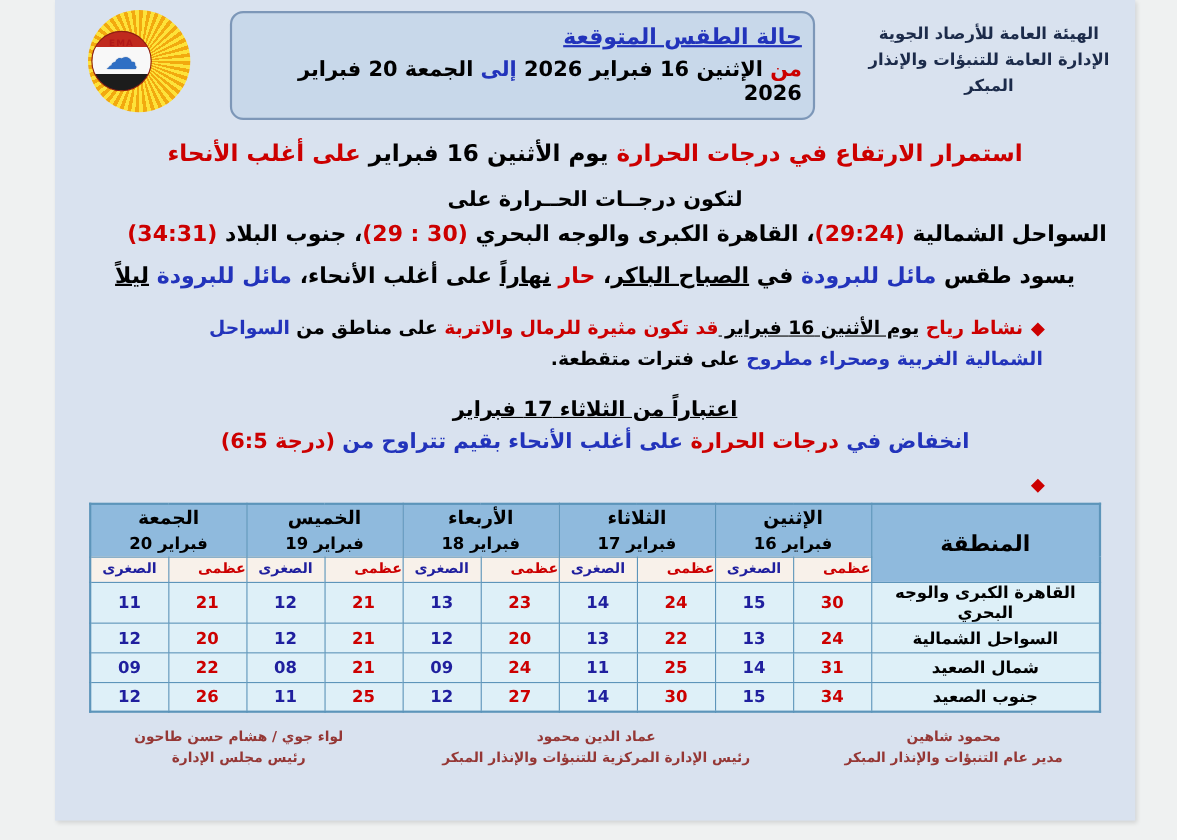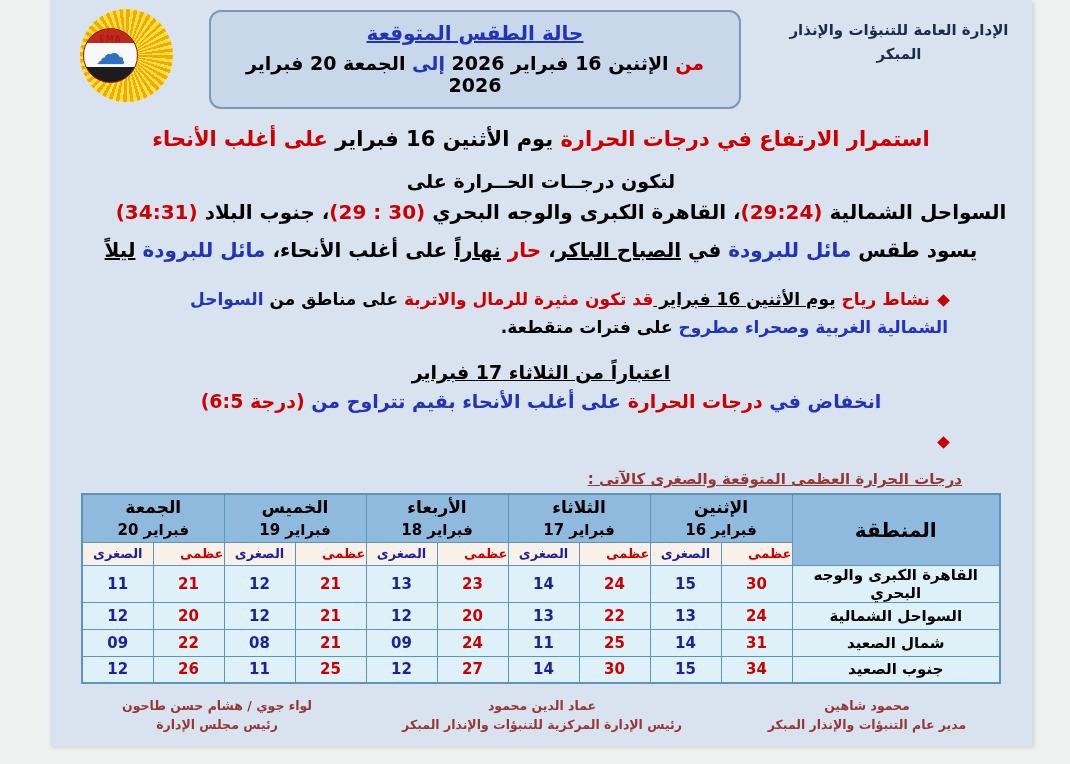--- a/index.html
+++ b/index.html
@@ -17,21 +17,21 @@
   .document{
     position:absolute;left:50px;top:0;width:982px;height:746px;
     background:var(--doc_bg);direction:rtl;overflow:hidden;
     box-shadow:2px 2px 4px rgba(0,0,0,0.12);
   }
   
   .header{display:flex;justify-content:space-between;align-items:flex-start;padding:8px 8px 0 26px;}
   .authority{width:250px;text-align:center;font-size:15px;color:var(--authority_color);line-height:1.6;padding-top:10px;}
   .title-box{
     width:532px;background:var(--box_bg);border:2px solid var(--box_border);
-    border-radius:12px;text-align:center;padding:9px 10px 11px;margin-top:2px;
+    border-radius:12px;padding:9px 10px 11px;margin-top:2px;
   }
   .title1{color:var(--blue);font-size:20px;text-decoration:underline;}
   .title2{font-size:19px;color:#000;margin-top:7px;}
   .logo{width:100px;height:96px;position:relative;}
   .sun{position:absolute;top:1px;right:3px;width:93px;height:93px;border-radius:50%;
        background:repeating-conic-gradient(#f2a90f 0deg 4.5deg,#fde23a 4.5deg 9deg);}
   .emblem{position:absolute;top:20px;right:38px;width:55px;height:55px;border-radius:50%;overflow:hidden;
           background:linear-gradient(180deg,#c02a1e 0 26%,#f8f8f8 26% 72%,#1c1c1c 72% 100%);
           border:1px solid #8d1d12;text-align:center;}
   .ema-text{font-size:8px;color:#b01818;letter-spacing:1px;margin-top:7px;line-height:1;direction:ltr;}
@@ -68,20 +68,21 @@
           color:var(--maroon);font-size:12.5px;text-align:center;line-height:1.5;}
   .sig{min-width:210px;}
 </style>
 </head>
 <body>
 
 <div class="document">
 
   <div class="header">
     <div class="authority">
+      <div>الهيئة العامة للأرصاد الجوية</div>
       <div>الإدارة العامة للتنبؤات والإنذار المبكر</div>
     </div>
     <div class="title-box">
       <div class="title1">حالة الطقس المتوقعة</div>
       <div class="title2"><span class="seg red">من </span><span class="seg black">الإثنين 16 فبراير 2026 </span><span class="seg blue">إلى </span><span class="seg black">الجمعة 20 فبراير 2026</span></div>
     </div>
     <div class="logo">
       <div class="sun"></div>
       <div class="emblem">
         <div class="ema-text">EMA</div>
@@ -99,21 +100,20 @@
     <span class="diamond"></span><span><span class="seg red">نشاط رياح </span><span class="seg black u">يوم الأثنين 16 فبراير </span><span class="seg red"> قد تكون مثيرة للرمال والاتربة </span><span class="seg black">على مناطق من </span><span class="seg blue">السواحل الشمالية الغربية وصحراء مطروح </span><span class="seg black">على فترات متقطعة.</span></span>
   </div>
 
   <div class="pline effective"><span class="seg black u">اعتباراً من الثلاثاء 17 فبراير</span></div>
   <div class="pline drop"><span class="seg blue">انخفاض في </span><span class="seg red">درجات الحرارة </span><span class="seg blue">على أغلب الأنحاء بقيم تتراوح من </span><span class="seg red" dir="ltr">(6:5 درجة)</span></div>
 
   <div class="bullet bullet2">
     <span class="diamond"></span>
   </div>
 
-  <div class="caption">درجات الحرارة العظمى المتوقعة والصغرى كالآتى :</div>
 
   <table class="forecast">
       <colgroup>
         <col style="width: 208px;">
         <col style="width: 71px;">
         <col style="width: 71px;">
         <col style="width: 71px;">
         <col style="width: 71px;">
         <col style="width: 71px;">
         <col style="width: 71px;">

